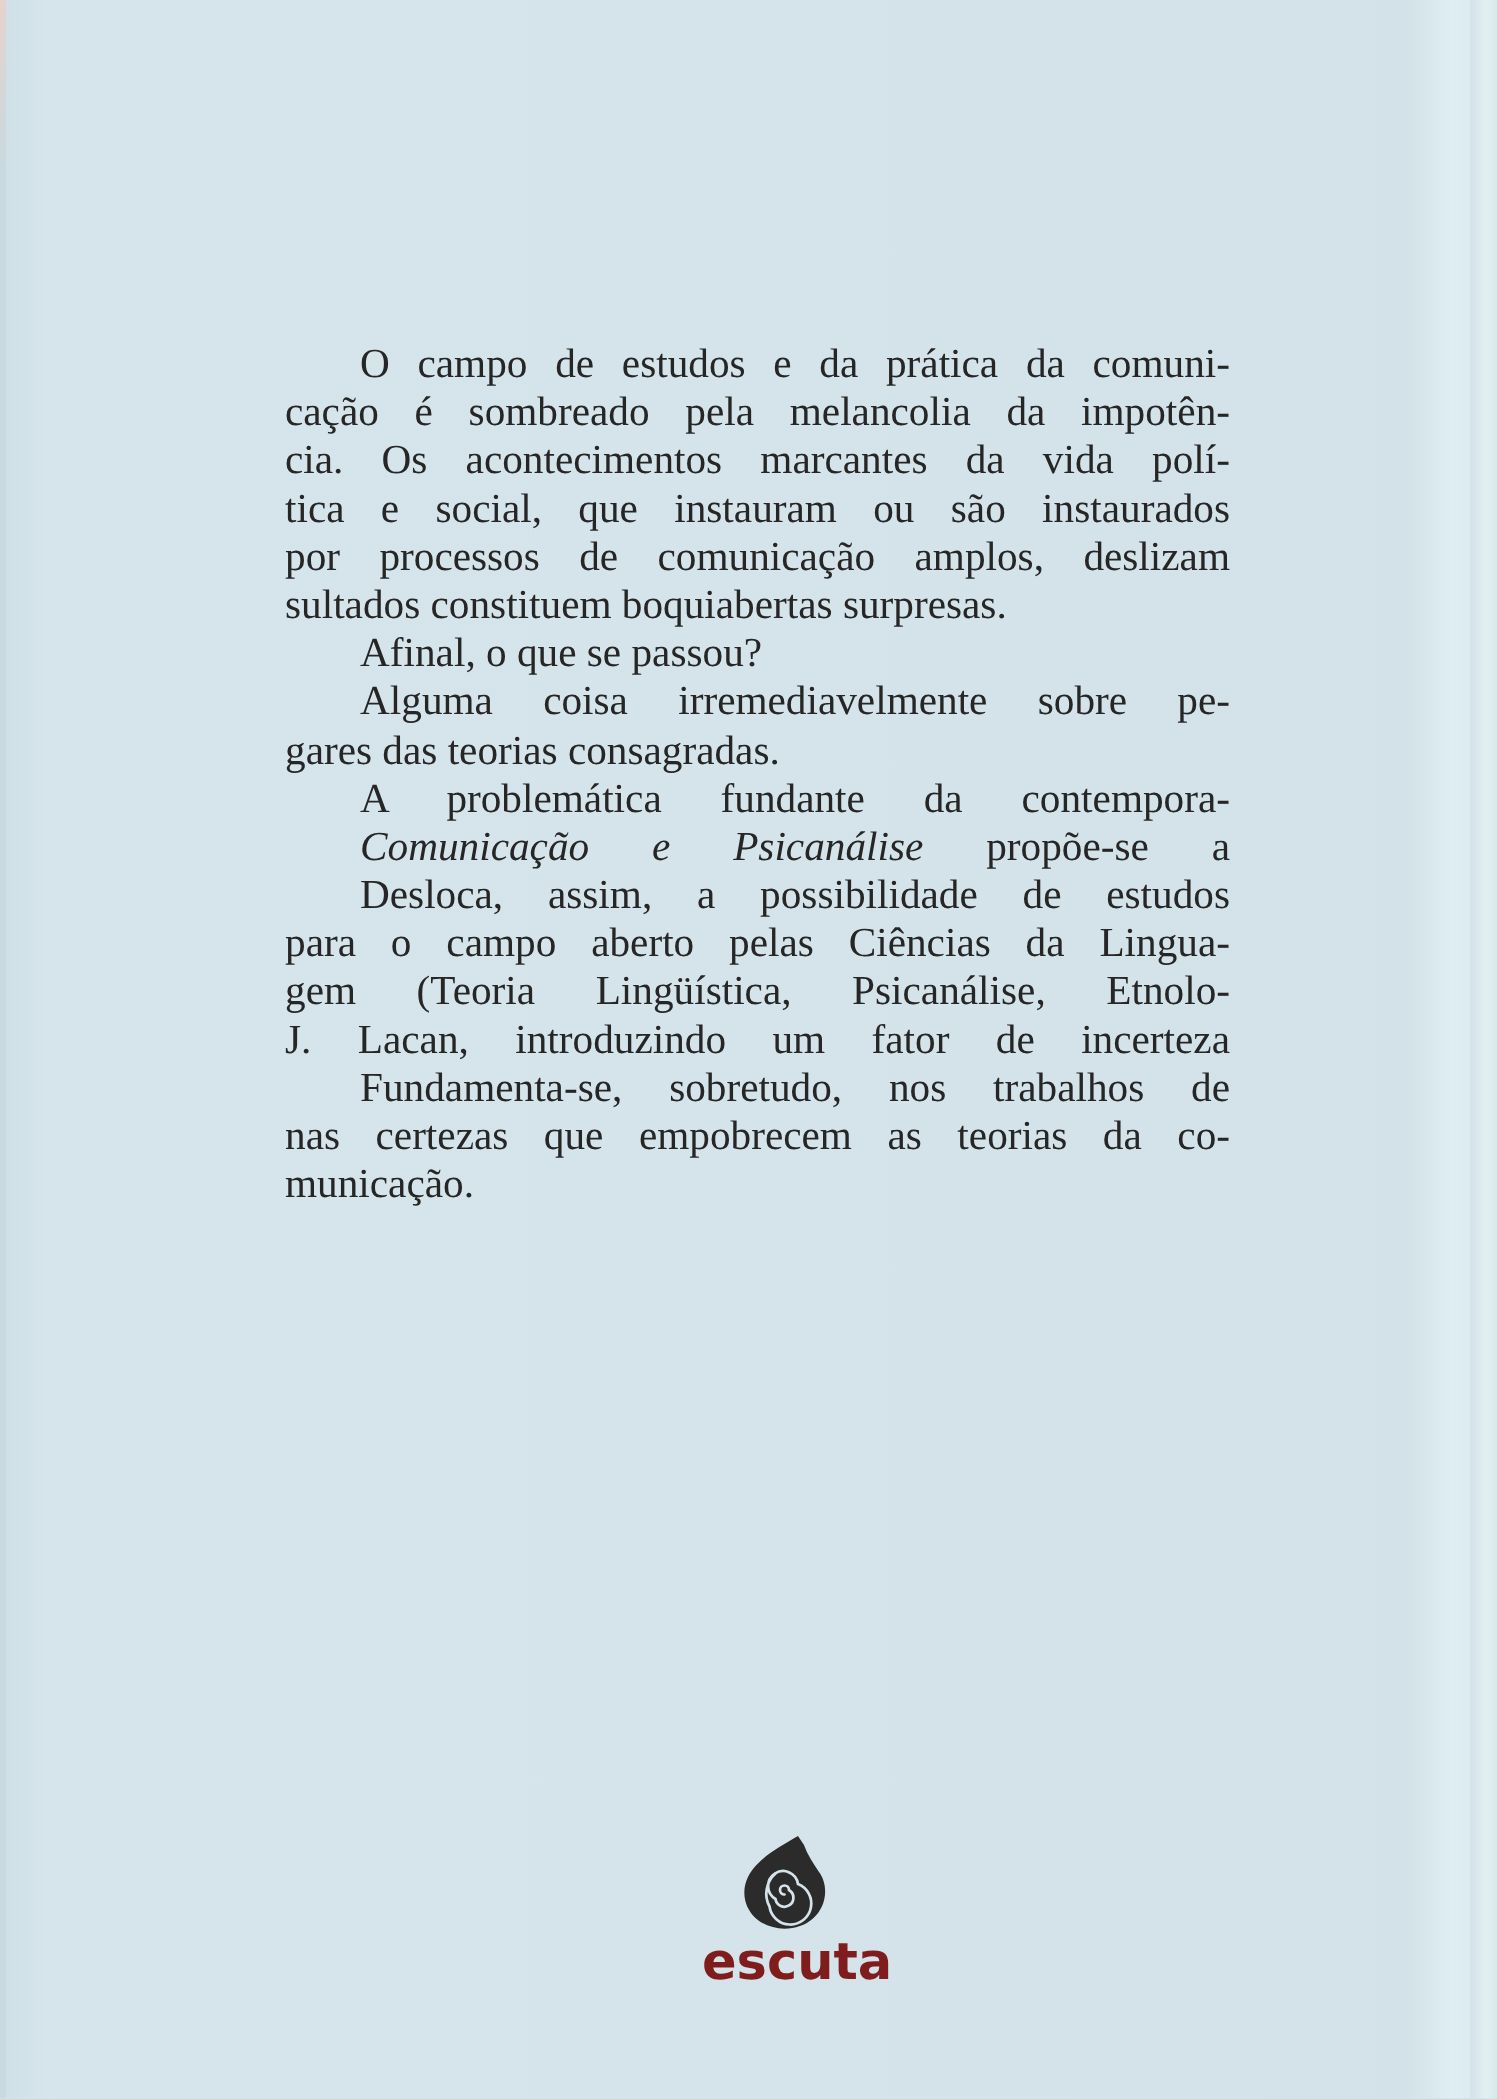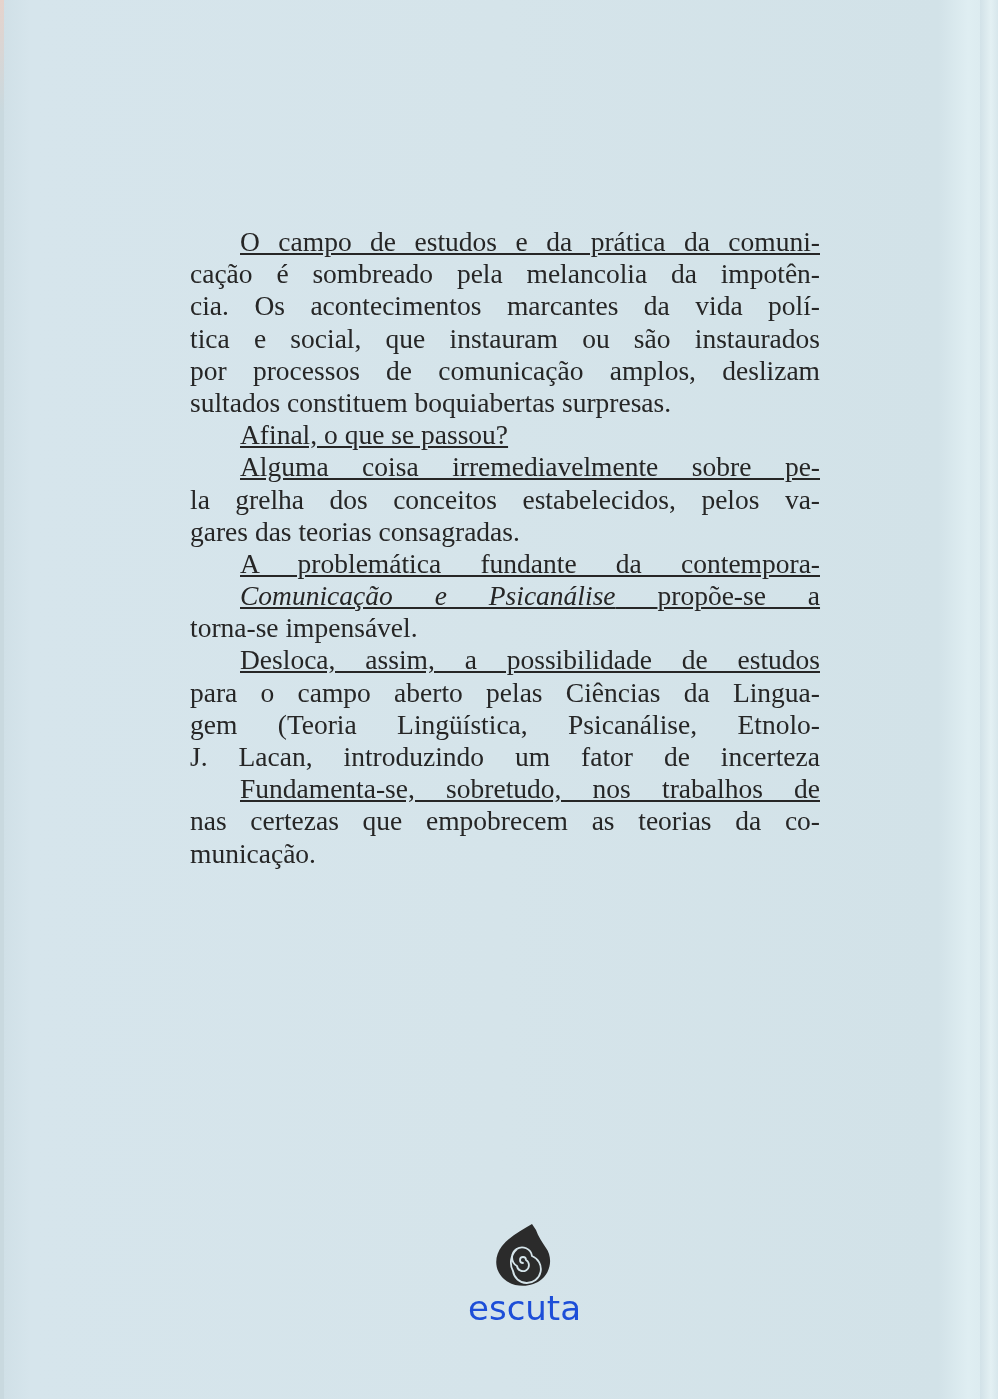--- a/index.html
+++ b/index.html
@@ -33,37 +33,37 @@
       line-height: 32.2px;
     }
     .blurb .line {
       display: block;
       white-space: nowrap;
       text-align: justify;
       text-align-last: justify;
       height: 32.2px;
     }
     .blurb .line.last { text-align-last: left; }
-    .blurb .line.indent { padding-left: 50px; text-decoration: underline; }
+    .blurb .line.indent { padding-left: 50px; }
     .blurb em { font-style: italic; }
     .logo {
       position: absolute;
       left: 468px;
       top: 1222px;
       width: 110px;
       text-align: center;
     }
     .logo svg { display: block; margin: 0 auto; }
     .logo .wordmark {
       display: block;
       font-family: "DejaVu Sans", "Liberation Sans", sans-serif;
-      font-weight: normal;
+      font-weight: bold;
       font-size: 34px;
       letter-spacing: 0px;
-      color: #1d4ed8;
+      color: #7f1d1d;
       margin-top: 2px;
       line-height: 36px;
     }
   </style>
 </head>
 <body>
 
 <div class="cover"></div>
 <div class="left-edge"></div>
 <div class="right-fold"></div>
@@ -73,27 +73,25 @@
   <span class="line indent">O campo de estudos e da prática da comuni-</span>
   <span class="line">cação é sombreado pela melancolia da impotên-</span>
   <span class="line">cia. Os acontecimentos marcantes da vida polí-</span>
   <span class="line">tica e social, que instauram ou são instaurados</span>
   <span class="line">por processos de comunicação amplos, deslizam</span>
   <span class="line last">sultados constituem boquiabertas surpresas.</span>
 
   <span class="line indent last">Afinal, o que se passou?</span>
 
   <span class="line indent">Alguma coisa irremediavelmente sobre pe-</span>
-  <span class="line">la grelha dos conceitos estabelecidos, pelos va-</span>
   <span class="line last">gares das teorias consagradas.</span>
 
   <span class="line indent">A problemática fundante da contempora-</span>
 
   <span class="line indent"><em>Comunicação e Psicanálise</em> <span>propõe-se a</span></span>
-  <span class="line last">torna-se impensável.</span>
 
   <span class="line indent">Desloca, assim, a possibilidade de estudos</span>
   <span class="line">para o campo aberto pelas Ciências da Lingua-</span>
   <span class="line">gem (Teoria Lingüística, Psicanálise, Etnolo-</span>
 
   <span class="line">J. Lacan, introduzindo um fator de incerteza</span>
   <span class="line indent">Fundamenta-se, sobretudo, nos trabalhos de</span>
   <span class="line">nas certezas que empobrecem as teorias da co-</span>
   <span class="line last">municação.</span>
 </div>

